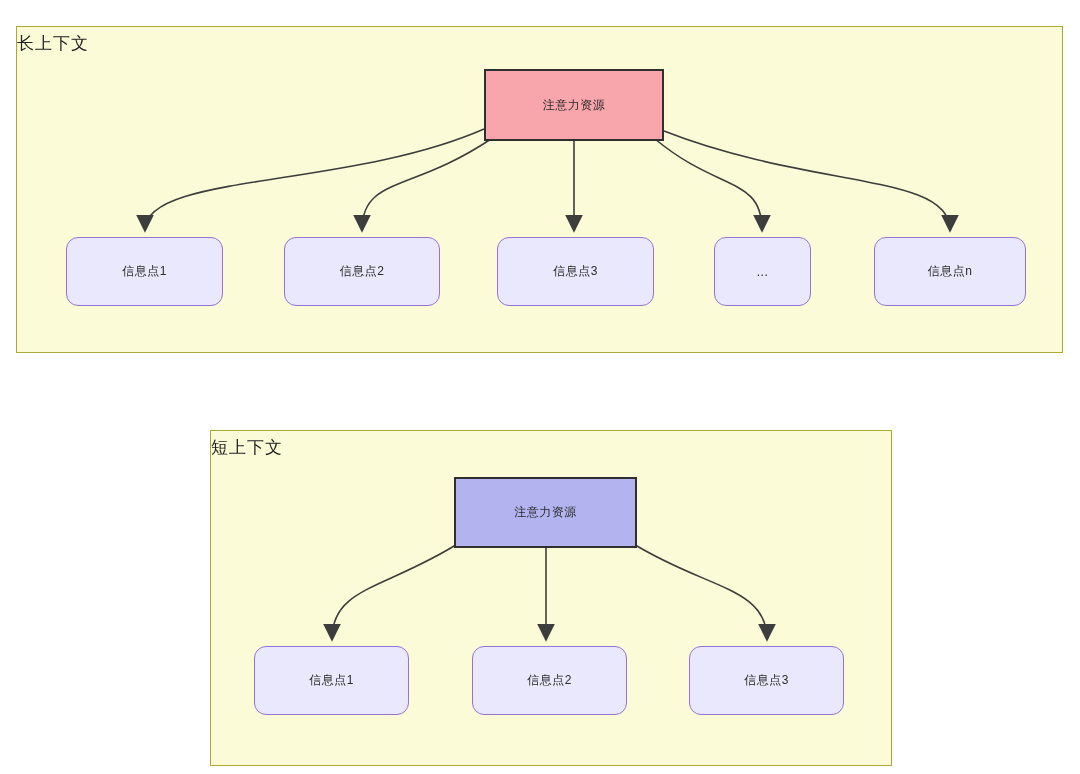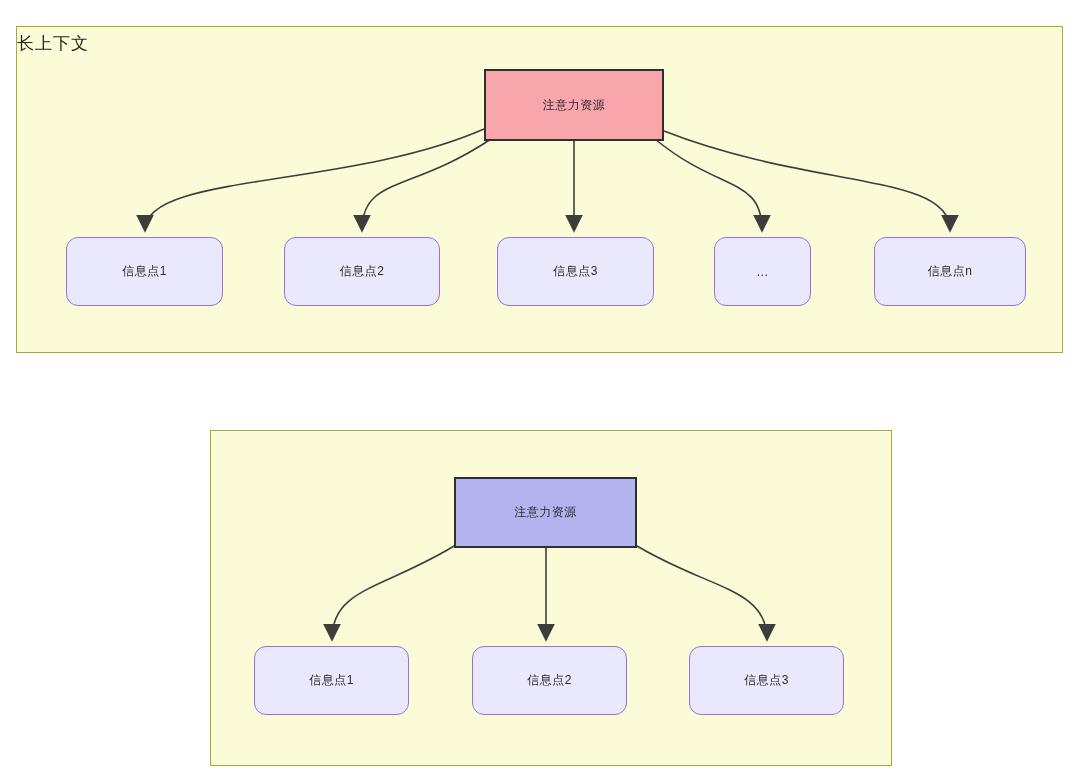--- a/index.html
+++ b/index.html
@@ -92,20 +92,21 @@
   <div class="node root-node" id="long-root" style="background: rgb(248, 165, 171);">注意力资源</div>
 
   <div class="node child-node" id="long-c0">信息点1</div>
   <div class="node child-node" id="long-c1">信息点2</div>
   <div class="node child-node" id="long-c2">信息点3</div>
   <div class="node child-node" id="long-c3">...</div>
   <div class="node child-node" id="long-c4">信息点n</div>
 </div>
 
 <div class="panel" id="panel-short">
+  <div class="panel-title">短上下文</div>
 
   <svg class="edges" width="682" height="336" viewBox="0 0 682 336">
     <defs>
       <marker id="ahS" viewBox="0 0 10 10" refX="8.5" refY="5" markerWidth="11" markerHeight="11" orient="auto">
         <path class="ah" d="M0,0 L10,5 L0,10 z"></path>
       </marker>
     </defs>
     <path d="M 248 112 C 175 158, 121 156, 121 208" marker-end="url(#ahS)"></path>
     <path d="M 335 117 L 335 208" marker-end="url(#ahS)"></path>
     <path d="M 421 112 C 495 158, 556 156, 556 208" marker-end="url(#ahS)"></path>

